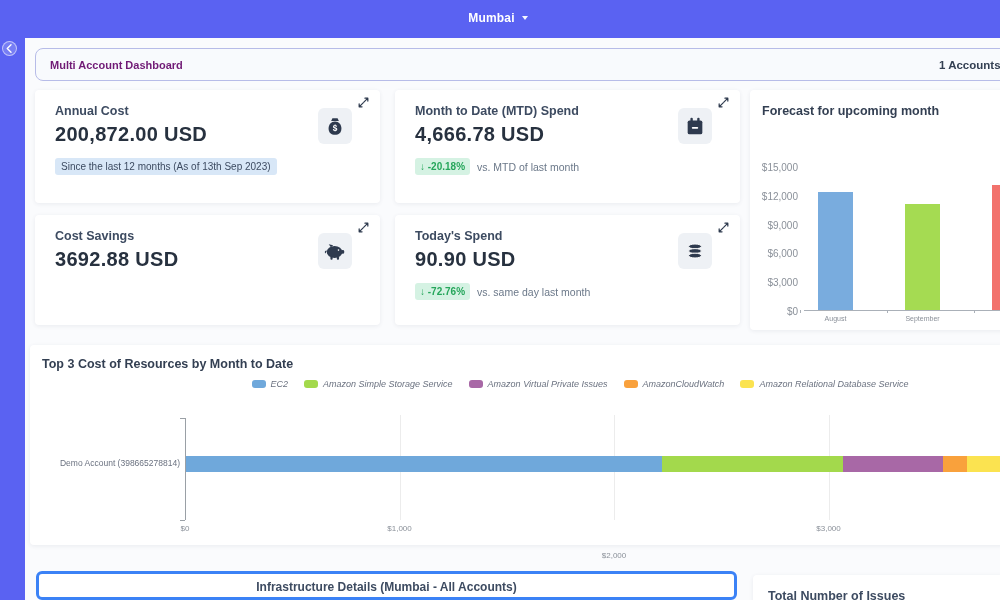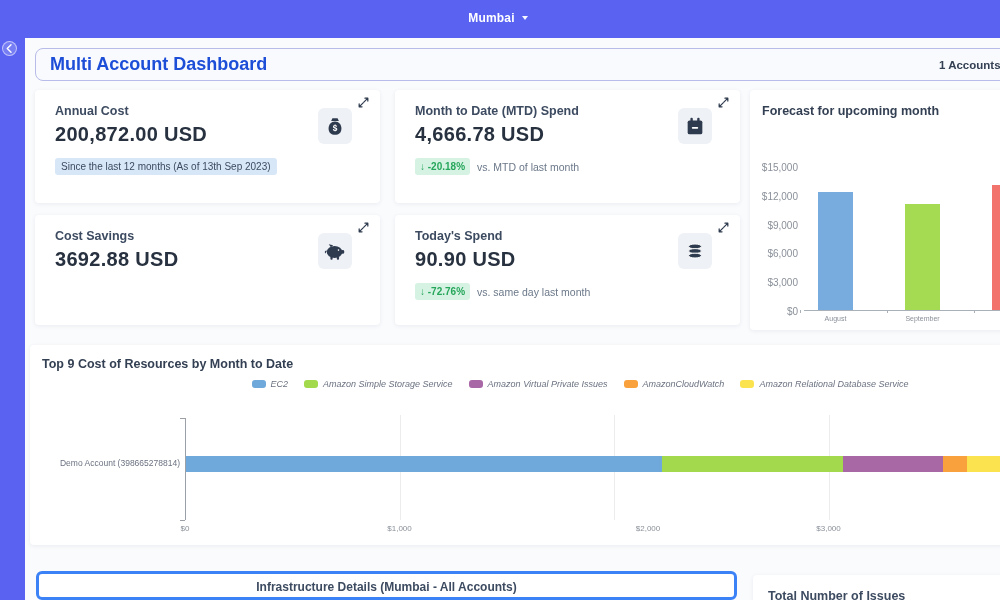--- a/index.html
+++ b/index.html
@@ -10,21 +10,21 @@
   .topbar { position:absolute; left:0; top:0; width:1000px; height:38px; background:#5A62F2; display:flex; align-items:center; justify-content:flex-end; padding-right:4px; gap:13px; z-index:5;flex-direction:column; }
   .topbar .menu { display:flex; align-items:center; gap:7px; color:#fff; font-size:12px; font-weight:600; letter-spacing:.2px; cursor:pointer; }
   .tsep { width:1px; height:13px; background:rgba(255,255,255,.45); }
   .caret { width:0; height:0; border-left:3.5px solid transparent; border-right:3.5px solid transparent; border-top:4.5px solid rgba(255,255,255,.95); }
   .client-input { width:68px; height:17px; background:#fff; border:none; border-radius:3px; outline:none; font-size:11px; padding:0 4px; }
   .side-strip { position:absolute; left:0; top:38px; width:25px; height:562px; background:#5A62F2; z-index:4; }
   .back-btn { position:absolute; left:2px; top:3px; width:15px; height:15px; border-radius:50%; background:rgba(255,255,255,.18); border:1px solid rgba(255,255,255,.55); display:flex; align-items:center; justify-content:center; cursor:pointer; }
 
   
   .header-bar { position:absolute; left:35px; top:48px; width:980px; height:33px; background:#F8FAFD; border:1px solid #B7BCE8; border-radius:8px; display:flex; align-items:center; }
-  .header-title { font-size:18px; font-weight:700; padding-left:14px; color:#1d4ed8; }
+  .header-title { font-size:11px; font-weight:700; padding-left:14px; color:#701a75; }
   .header-right { position:absolute; left:903px; top:10px; font-size:11.5px; font-weight:600; color:#333F52; white-space:nowrap; }
 
   
   .card { position:absolute; background:#fff; border-radius:4px; box-shadow:0 1px 4px rgba(40,50,80,.08); }
   .card-title { position:absolute; left:20px; top:14px; font-size:12.5px; font-weight:700; color:#3D4B61; }
   .card-value { position:absolute; left:20px; top:33px; font-size:20px; font-weight:700; color:#27313F; letter-spacing:.3px; }
   .note-badge { position:absolute; left:20px; top:68px; background:#D8E7F7; color:#3D4B61; font-size:10px; padding:3px 6px; border-radius:3px; }
   .delta-row { position:absolute; left:20px; top:68px; display:flex; align-items:center; gap:7px; }
   .delta-badge { background:#D5F2E3; color:#26A65B; font-size:10px; font-weight:600; padding:3px 5px; border-radius:3px; }
   .compare-text { font-size:10.5px; color:#6B7889; }
@@ -204,21 +204,21 @@
       <div class="f-tick" style="left: 224px;"></div>
       <div class="f-bar" style="left: 68px; top: 102px; width: 35px; height: 118px; background: rgb(121, 172, 222);"></div>
       <div class="f-xlabel" style="left: 85.5px;">August</div>
       <div class="f-bar" style="left: 155px; top: 114px; width: 35px; height: 106px; background: rgb(165, 219, 82);"></div>
       <div class="f-xlabel" style="left: 172.5px;">September</div>
       <div class="f-bar" style="left: 242px; top: 95px; width: 35px; height: 125px; background: rgb(242, 114, 108);"></div>
     </div>
 </div>
 
 <div class="card top5-card">
-  <div class="top5-title">Top 9 Cost of Resources by Month to Date</div>
+  <div class="top5-title">Top 3 Cost of Resources by Month to Date</div>
   <div class="top5-legend">
       <span class="legend-item">
         <span class="legend-swatch" style="background: rgb(111, 168, 219);"></span>
         <span class="legend-label">EC2</span>
       </span>
       <span class="legend-item">
         <span class="legend-swatch" style="background: rgb(163, 217, 76);"></span>
         <span class="legend-label">Amazon Simple Storage Service</span>
       </span>
       <span class="legend-item">
@@ -244,21 +244,21 @@
   <div class="t5-bar">
       <div style="width: 476px; height: 16px; background: rgb(111, 168, 219);"></div>
       <div style="width: 181px; height: 16px; background: rgb(163, 217, 76);"></div>
       <div style="width: 100px; height: 16px; background: rgb(168, 104, 166);"></div>
       <div style="width: 24px; height: 16px; background: rgb(249, 161, 60);"></div>
       <div style="width: 34px; height: 16px; background: rgb(251, 227, 80);"></div>
     </div>
   <div>
       <div class="t5-xtick" style="left: 155px;">$0</div>
       <div class="t5-xtick" style="left: 369.5px;">$1,000</div>
-      <div class="t5-xtick" style="left: 618px;">$2,000</div>
+      <div class="t5-xtick" style="left: 584px; margin-top: 27px;">$2,000</div>
       <div class="t5-xtick" style="left: 798.5px;">$3,000</div>
     </div>
 </div>
 
 <div class="infra-btn">Infrastructure Details (Mumbai - All Accounts)</div>
 
 <div class="card issues-card">
   <div class="issues-title">Total Number of Issues</div>
 </div>
 

